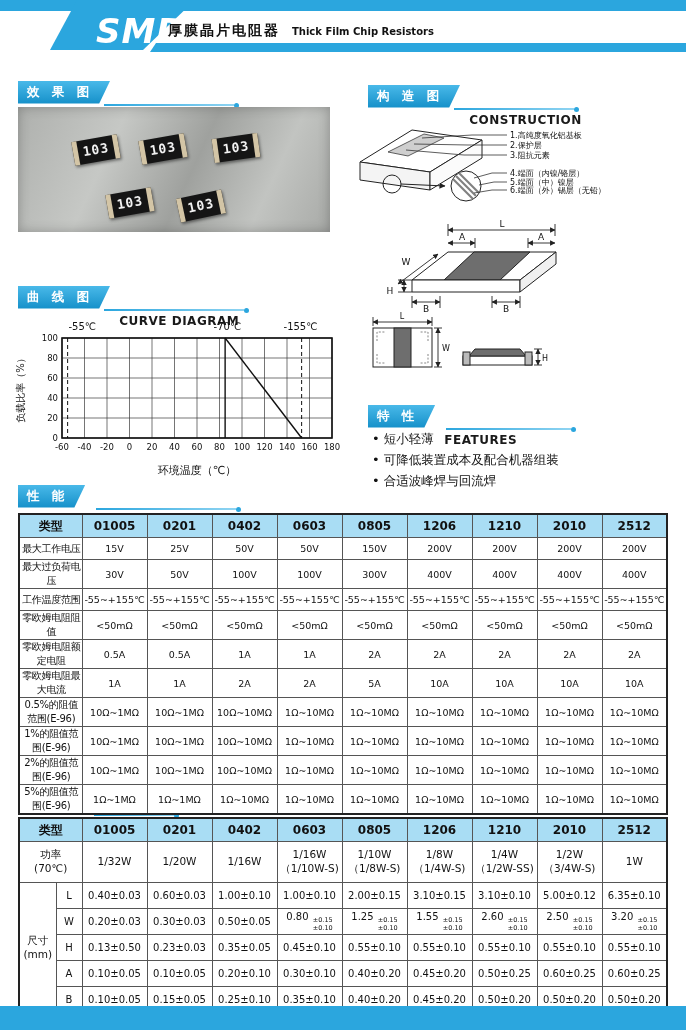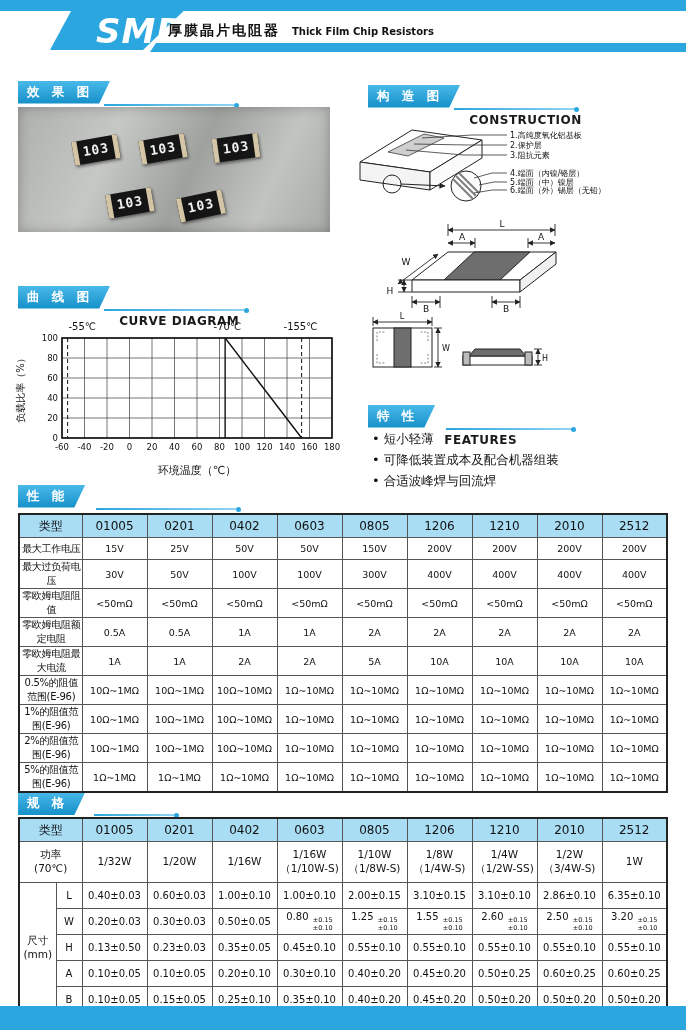--- a/index.html
+++ b/index.html
@@ -26,21 +26,21 @@
   .chip span{display:block;width:36px;text-align:center;line-height:24px;color:#f2f2f2;
       font-family:"DejaVu Sans Mono","Liberation Mono",monospace;font-weight:700;font-size:13px;letter-spacing:1px;}
   
   #features-list{position:absolute;left:372px;top:428px;margin:0;padding:0;list-style:none;}
   #features-list li{font-size:12.5px;line-height:21px;color:#111;}
   #features-list li::before{content:"•  ";font-size:13px;}
   
   table.datatable{position:absolute;border-collapse:collapse;table-layout:fixed;background:#fff;
       border:2px solid #222;}
   table.datatable th,table.datatable td{border:1px solid #555;text-align:center;padding:0 1px;overflow:hidden;}
-  table.datatable th{background:#a9ddf4;font-size:12px;font-weight:400;height:22px;}
+  table.datatable th{background:#a9ddf4;font-size:12px;font-weight:700;height:22px;}
   #perf-table td{height:21px;font-size:9.5px;}
   #perf-table td.rl{font-size:10px;text-align:center;padding-left:2px;letter-spacing:-.3px;}
   #rating-table td{font-size:10px;}
   #rating-table .power-row td{height:40px;white-space:pre-line;line-height:1.3;font-size:10.5px;}
   #rating-table .power-row td.plabel{font-size:10.5px;}
   #rating-table .dim-row td{height:25px;}
   #rating-table td.dlabel{white-space:pre-line;font-size:10.5px;line-height:1.3;}
   #rating-table td.dletter{font-size:10px;}
   .tol{display:inline-flex;flex-direction:column;font-size:6.5px;line-height:1.15;vertical-align:-2px;text-align:left;margin-left:1px;}
   
@@ -322,20 +322,32 @@
           <td>50V</td>
           <td>100V</td>
           <td>100V</td>
           <td>300V</td>
           <td>400V</td>
           <td>400V</td>
           <td>400V</td>
           <td>400V</td>
         </tr>
         <tr>
+          <td class="rl">工作温度范围</td>
+          <td>-55~+155℃</td>
+          <td>-55~+155℃</td>
+          <td>-55~+155℃</td>
+          <td>-55~+155℃</td>
+          <td>-55~+155℃</td>
+          <td>-55~+155℃</td>
+          <td>-55~+155℃</td>
+          <td>-55~+155℃</td>
+          <td>-55~+155℃</td>
+        </tr>
+        <tr>
           <td class="rl">零欧姆电阻阻值</td>
           <td>&lt;50mΩ</td>
           <td>&lt;50mΩ</td>
           <td>&lt;50mΩ</td>
           <td>&lt;50mΩ</td>
           <td>&lt;50mΩ</td>
           <td>&lt;50mΩ</td>
           <td>&lt;50mΩ</td>
           <td>&lt;50mΩ</td>
           <td>&lt;50mΩ</td>
@@ -464,21 +476,21 @@
           <td rowspan="5" class="dlabel">尺寸
 (mm)</td>
           <td class="dletter">L</td>
           <td>0.40±0.03</td>
           <td>0.60±0.03</td>
           <td>1.00±0.10</td>
           <td>1.00±0.10</td>
           <td>2.00±0.15</td>
           <td>3.10±0.15</td>
           <td>3.10±0.10</td>
-          <td>2.86±0.10</td>
+          <td>5.00±0.12</td>
           <td>6.35±0.10</td>
         </tr>
         <tr class="dim-row">
           <td class="dletter">W</td>
           <td>0.20±0.03</td>
           <td>0.30±0.03</td>
           <td>0.50±0.05</td>
           <td>0.80 <span class="tol">
               <span>±0.15</span>
               <span>±0.10</span>

